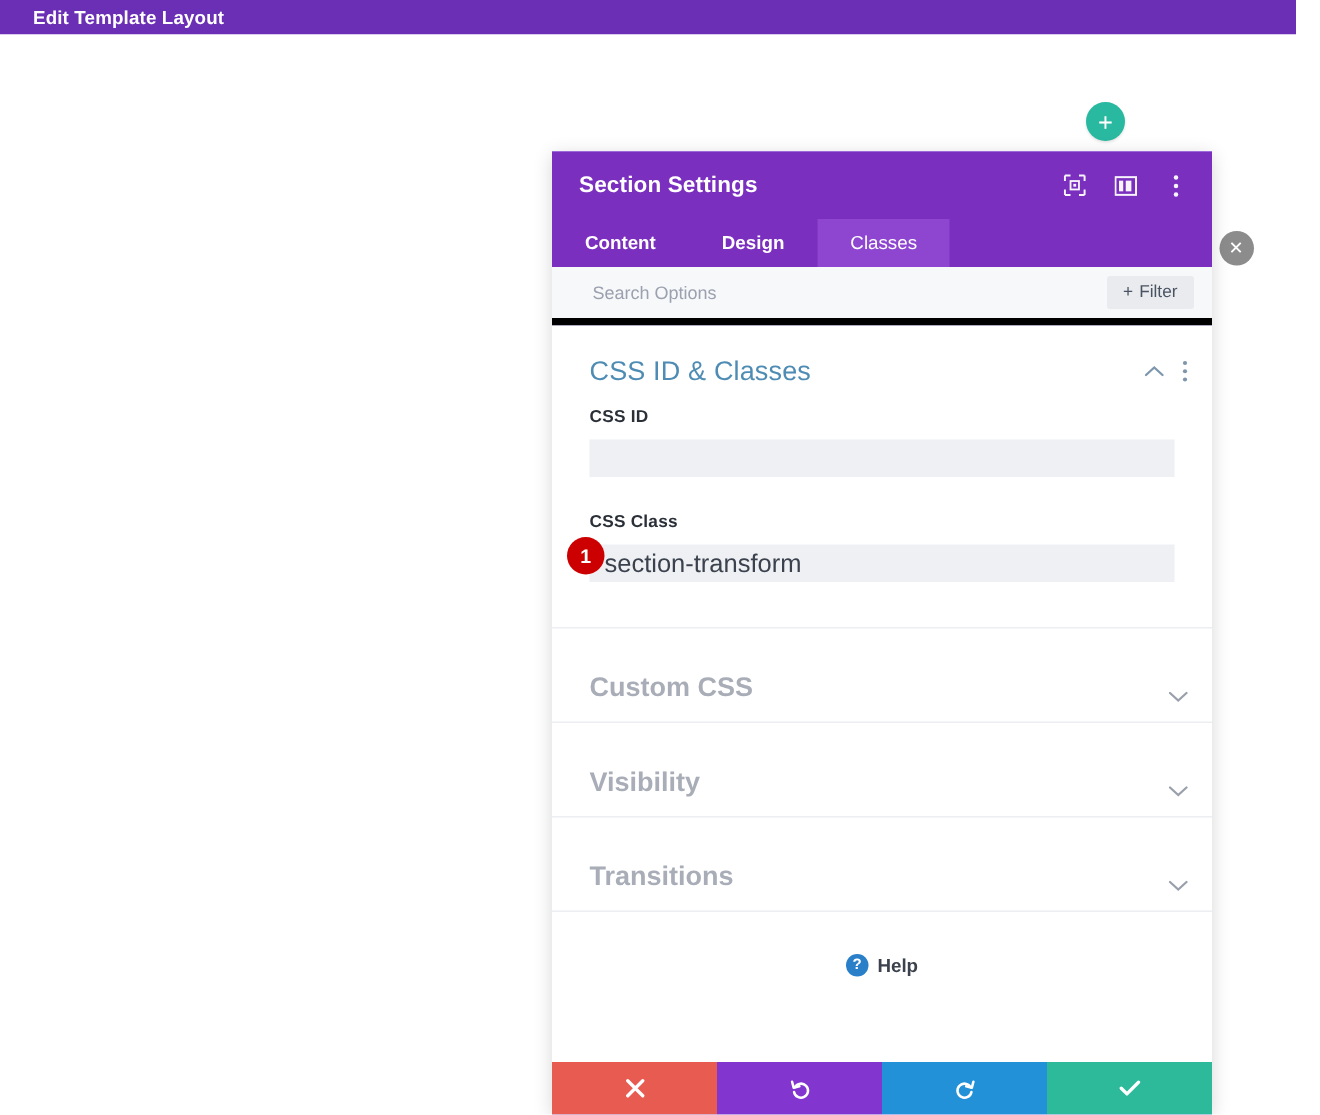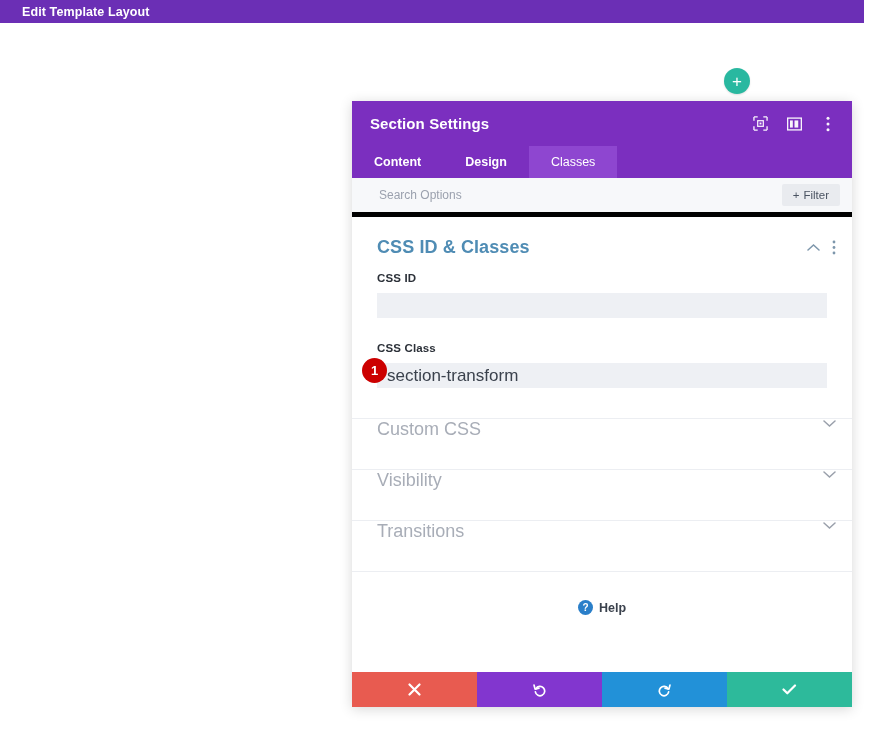--- a/index.html
+++ b/index.html
@@ -95,23 +95,23 @@
     display: flex;
     align-items: center;
     justify-content: center;
     font-size: 12px;
     cursor: pointer;
   }
 
   
   .modal {
     position: absolute;
-    left: 352px;
+    left: 368px;
     top: 78px;
-    width: 500px;
+    width: 440px;
     background: #8b5cf6;
     box-shadow: 0 2px 12px rgba(0,0,0,0.16);
     z-index: 10;
     display: flex;
     flex-direction: column;
   }
 
   .modal-header {
     background: #7030c0;
     background: #7b2fbf;
@@ -204,21 +204,21 @@
   .section-open-head {
     display: flex;
     align-items: center;
     padding: 20px 16px 14px 25px;
   }
   .section-open-title {
     flex: 1;
     color: #5b8cb0;
     color: #4f8cb4;
     font-size: 18px;
-    font-weight: bold;
+    font-weight: normal;
     letter-spacing: 0.1px;
   }
   .sec-icon {
     color: #7d96ab;
     margin-left: 12px;
     cursor: pointer;
     display: flex;
     align-items: center;
   }
 
@@ -267,25 +267,26 @@
   }
 
   .divider {
     height: 1px;
     background: #eceef2;
     margin-top: 30px;
   }
 
   .collapsed-row {
     display: flex;
-    align-items: flex-start;
+    align-items: flex-end;
     height: 50px;
-    padding: 0 16px 0 25px;
+    padding: 0 16px 12px 25px;
     border-bottom: 1px solid #eceef2;
     cursor: pointer;
+    font-weight: bold;
   }
   .collapsed-title {
     flex: 1;
     color: #a8adb7;
     font-size: 18px;
   }
   .chev {
     color: #9aa0ab;
     display: flex;
     align-items: center;

